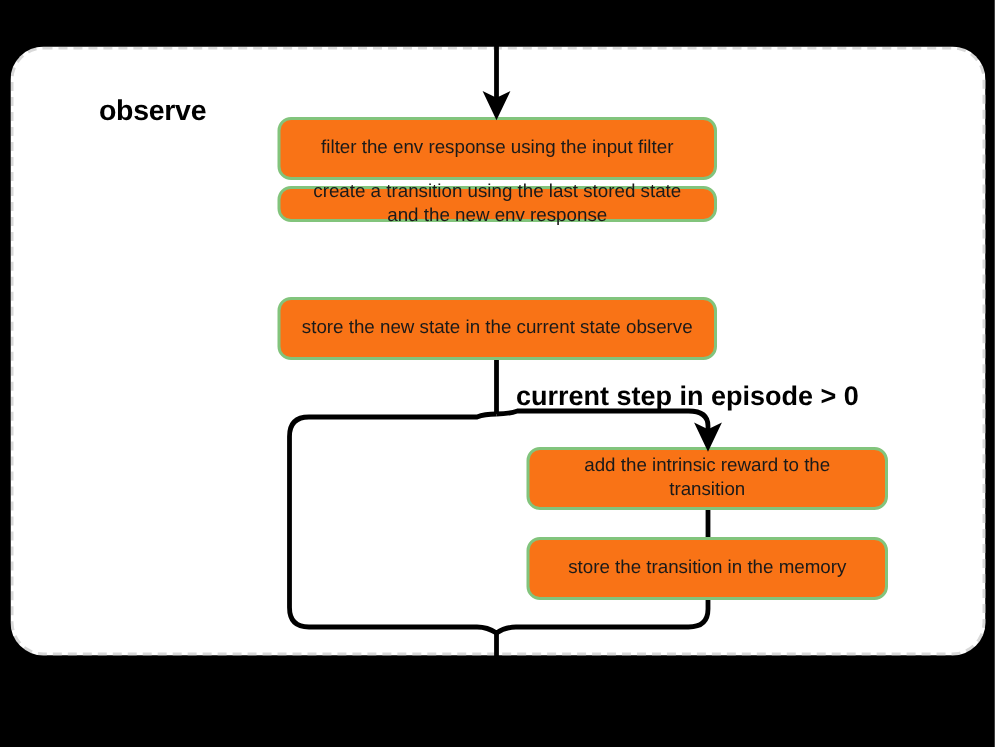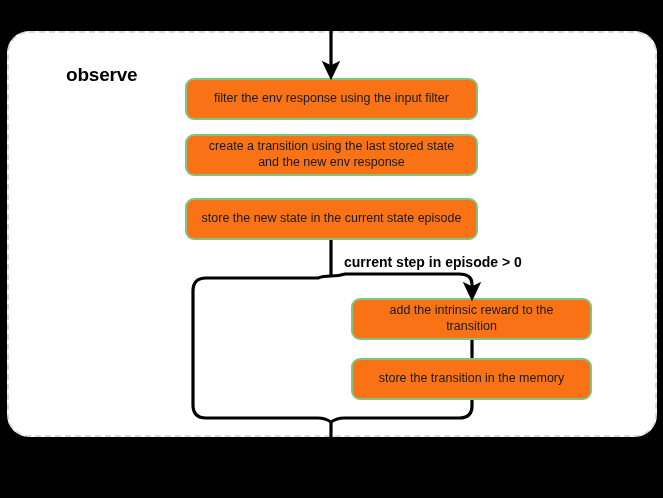--- a/index.html
+++ b/index.html
@@ -59,31 +59,31 @@
     align-items: center;
     justify-content: center;
     text-align: center;
     font-size: 12.5px;
     color: #1a1a1a;
     line-height: 1.25;
     padding: 4px 10px;
   }
 
   #node-filter        { left: 185px; top: 78px;  width: 293px; height: 42px; }
-  #node-create        { left: 185px; top: 134px; width: 293px; height: 42px; }
+  #node-create        { left: 185px; top: 124px; width: 293px; height: 24px; }
   #node-store-state   { left: 185px; top: 198px; width: 293px; height: 42px; }
   #node-intrinsic     { left: 351px; top: 298px; width: 241px; height: 42px; }
   #node-store-memory  { left: 351px; top: 358px; width: 241px; height: 42px; }
 
   
   .edge-label {
     position: absolute;
     left: 344px;
     top: 254px;
-    font-size: 14px;
+    font-size: 18px;
     font-weight: bold;
     color: #000000;
     white-space: nowrap;
   }
 
   svg.edges {
     position: absolute;
     left: 0;
     top: 0;
     width: 663px;
@@ -98,21 +98,21 @@
 <div id="canvas">
 
   <div class="group-container"></div>
 
   <div class="group-title">observe</div>
 
   <div class="node" id="node-filter">filter the env response using the input filter</div>
 
   <div class="node" id="node-create">create a transition using the last stored state and the new env response</div>
 
-  <div class="node" id="node-store-state">store the new state in the current state episode</div>
+  <div class="node" id="node-store-state">store the new state in the current state observe</div>
 
   <div class="node" id="node-intrinsic">add the intrinsic reward to the transition</div>
 
   <div class="node" id="node-store-memory">store the transition in the memory</div>
 
   <div class="edge-label">current step in episode &gt; 0</div>
 
   <svg class="edges" viewBox="0 0 663 498">
     <defs>
       <marker id="arrowhead" markerWidth="7" markerHeight="7" refX="3.2" refY="3.2" orient="auto" markerUnits="strokeWidth">

